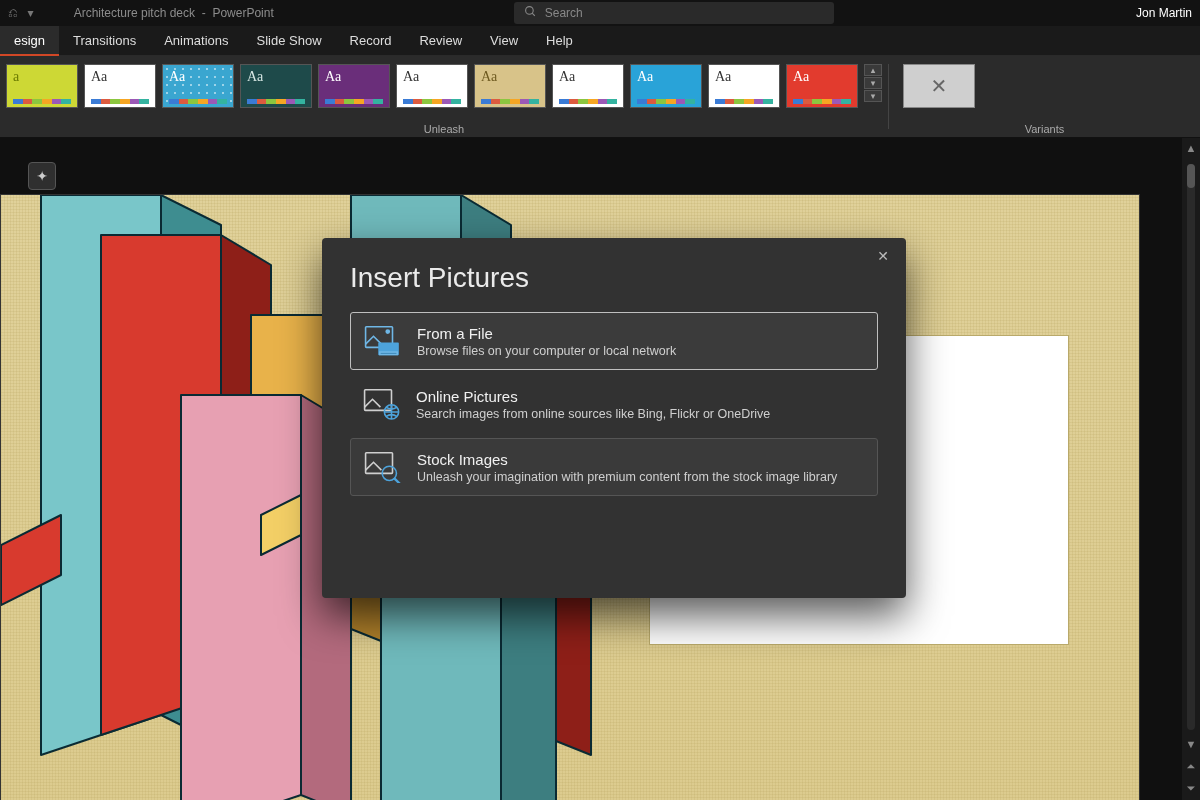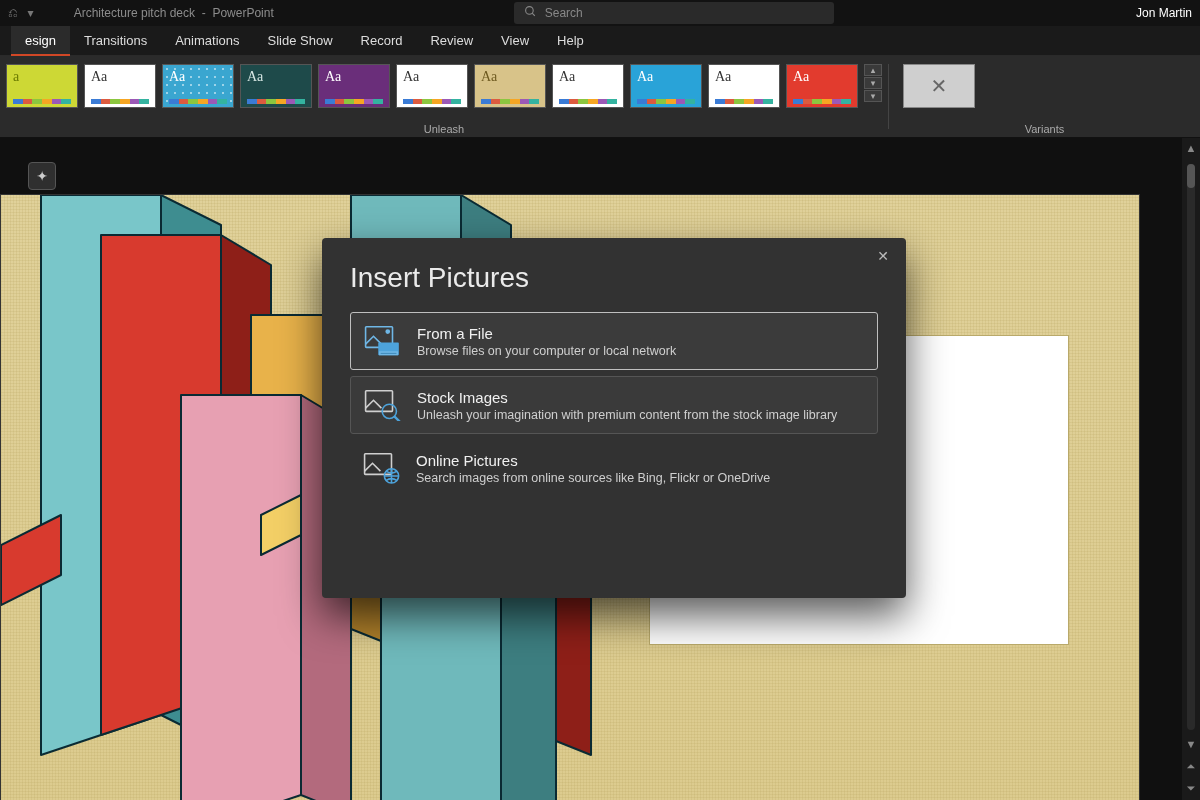--- a/index.html
+++ b/index.html
@@ -39,21 +39,21 @@
   }
   .titlebar .user { margin-left: auto; font-size: 12px; color: #ffffff; }
   
   .ribbon-tabs {
     height: 30px;
     background: #1a1a1a;
     display: flex;
     align-items: stretch;
     font-size: 13px;
     color: #ddd;
-    padding-left: 11px;
+    padding-left: 0;
     border-bottom: 1px solid #2a2a2a;
   }
   .ribbon-tabs .tab {
     padding: 0 14px;
     display: flex;
     align-items: center;
     cursor: pointer;
   }
   .ribbon-tabs .tab.active {
     background: #2b2b2b;
@@ -487,42 +487,42 @@
             <polyline points="2,24 12,14 22,24"></polyline>
             <rect x="18" y="22" width="26" height="16" rx="1" fill="#4da3db" stroke="none"></rect>
             <rect x="20" y="34" width="22" height="3" fill="#2f7bab"></rect>
           </svg>
         </div>
         <div class="texts">
           <div class="title">From a File</div>
           <div class="subtitle">Browse files on your computer or local network</div>
         </div>
       </div>
+      <div class="dlg-option">
+        <div class="icon-slot">
+          <svg width="38" height="32" viewBox="0 0 48 40" fill="none" stroke="#cfcfcf" stroke-width="2">
+            <rect x="2" y="2" width="34" height="26" rx="1"></rect>
+            <polyline points="2,24 12,14 22,24"></polyline>
+            <circle cx="36" cy="30" r="9" stroke="#4da3db"></circle>
+            <path d="M27,30 h18 M36,21 v18 M29,24 a12 12 0 0 0 14 0 M29,36 a12 12 0 0 1 14 0" stroke="#4da3db"></path>
+          </svg>
+        </div>
+        <div class="texts">
+          <div class="title">Online Pictures</div>
+          <div class="subtitle">Search images from online sources like Bing, Flickr or OneDrive</div>
+        </div>
+      </div>
       <div class="dlg-option hover">
         <div class="icon-slot">
           <svg width="38" height="32" viewBox="0 0 48 40" fill="none" stroke="#cfcfcf" stroke-width="2">
             <rect x="2" y="2" width="34" height="26" rx="1"></rect>
             <polyline points="2,24 12,14 22,24"></polyline>
             <circle cx="32" cy="28" r="9" stroke="#4da3db"></circle>
             <line x1="38" y1="34" x2="46" y2="42" stroke="#4da3db" stroke-width="3"></line>
           </svg>
         </div>
         <div class="texts">
           <div class="title">Stock Images</div>
           <div class="subtitle">Unleash your imagination with premium content from the stock image library</div>
         </div>
       </div>
-      <div class="dlg-option">
-        <div class="icon-slot">
-          <svg width="38" height="32" viewBox="0 0 48 40" fill="none" stroke="#cfcfcf" stroke-width="2">
-            <rect x="2" y="2" width="34" height="26" rx="1"></rect>
-            <polyline points="2,24 12,14 22,24"></polyline>
-            <circle cx="36" cy="30" r="9" stroke="#4da3db"></circle>
-            <path d="M27,30 h18 M36,21 v18 M29,24 a12 12 0 0 0 14 0 M29,36 a12 12 0 0 1 14 0" stroke="#4da3db"></path>
-          </svg>
-        </div>
-        <div class="texts">
-          <div class="title">Online Pictures</div>
-          <div class="subtitle">Search images from online sources like Bing, Flickr or OneDrive</div>
-        </div>
-      </div>
     </div>
 </div>
 
 </body></html>

